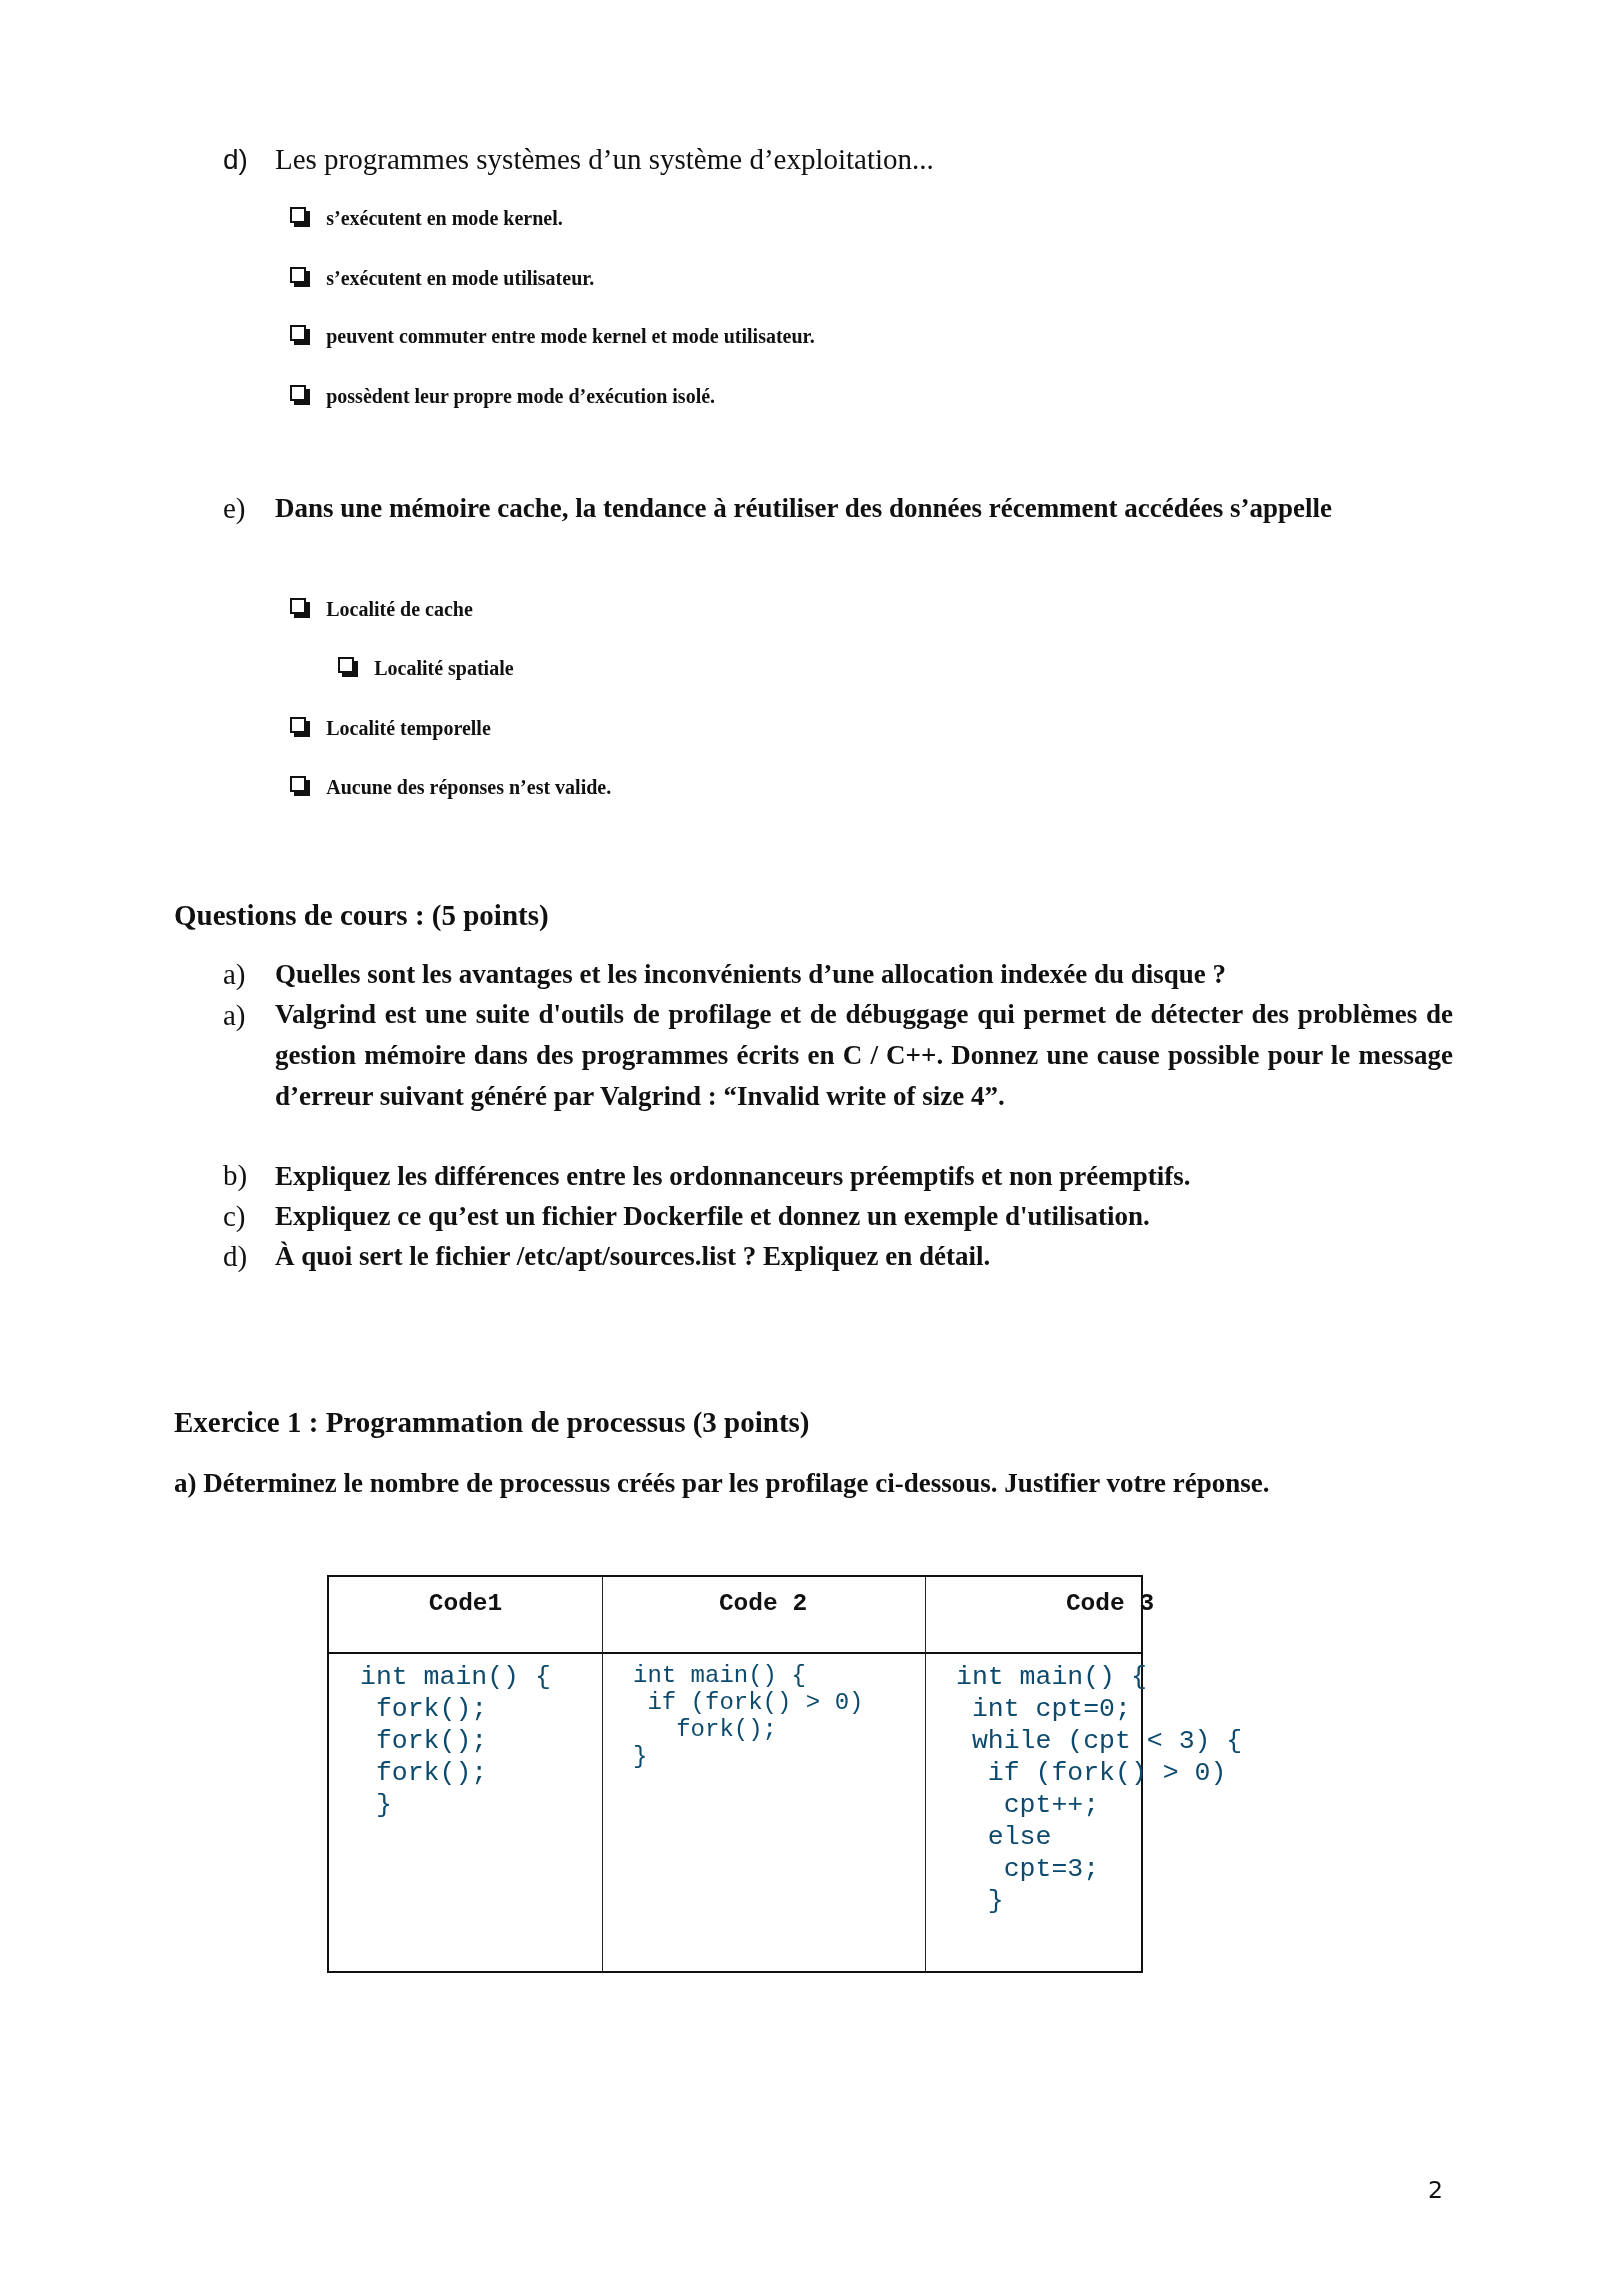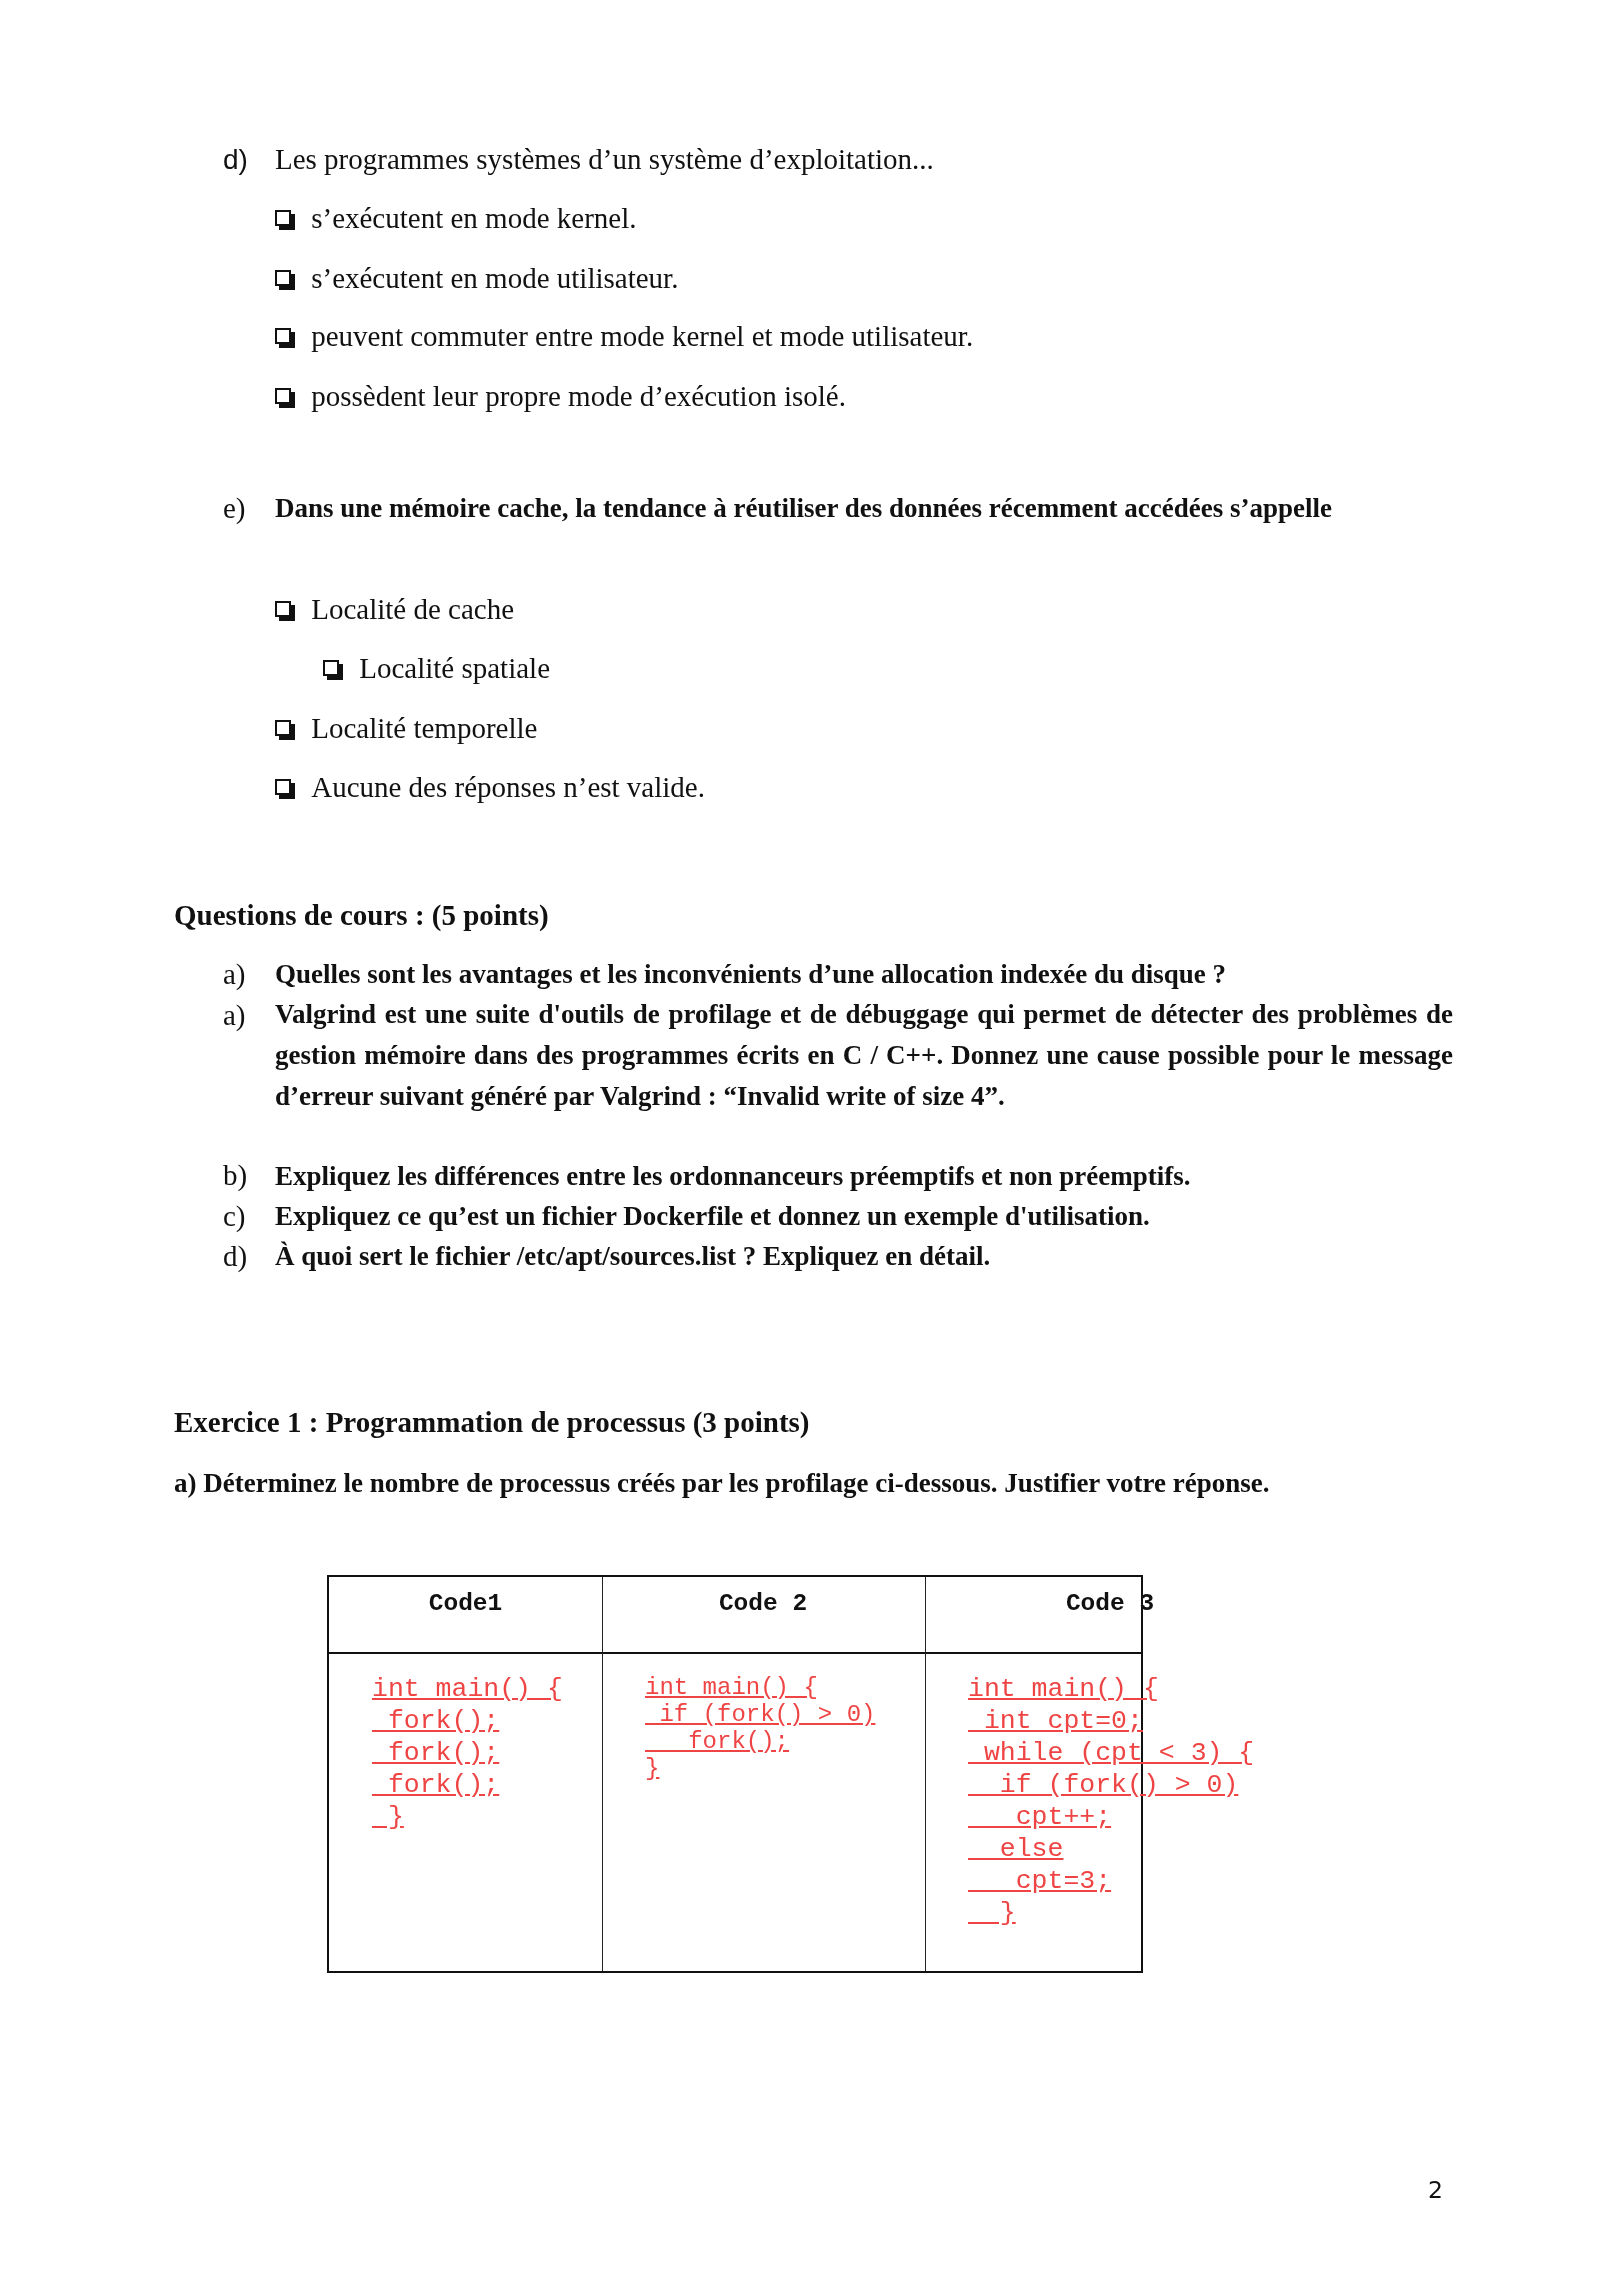--- a/index.html
+++ b/index.html
@@ -4,31 +4,31 @@
 <style>
   html, body { margin: 0; padding: 0; background: #ffffff; }
   body { width: 1623px; height: 2296px; position: relative; overflow: hidden;
          font-family: "Liberation Serif", "DejaVu Serif", serif; color: #111; }
   .abs { position: absolute; white-space: nowrap; }
   .txt { font-size: 29px; line-height: 29px; }
   .label { position: absolute; font-size: 29px; line-height: 29px; }
   .qlabel-sans { font-family: "Liberation Sans", "DejaVu Sans", sans-serif; font-size: 28px; }
   .justify { position: absolute; font-size: 27px; white-space: normal; text-align: justify; text-align-last: left; font-weight: bold; }
   .heading { position: absolute; font-weight: bold; font-size: 29px; line-height: 29px; white-space: nowrap; }
-  .option { position: absolute; left: 275px; height: 29px; font-size: 29px; line-height: 29px; white-space: nowrap; }
+  .option { position: absolute; left: 290px; height: 29px; font-size: 20px; line-height: 29px; white-space: nowrap; font-weight: bold; }
   .cb { display: inline-block; position: relative; width: 18.6px; height: 18.6px; margin-right: 17.6px; vertical-align: -1px; }
   .cb .box { position: absolute; left: 0; top: 0; width: 15.7px; height: 15.7px; border: 2px solid #111; background: #fff; box-sizing: border-box; z-index: 2; }
   .cb .shadow { position: absolute; left: 3.9px; top: 3.9px; width: 15.7px; height: 15.7px; background: #111; z-index: 1; }
   .table { position: absolute; left: 327px; top: 1575px; width: 816px; height: 398px; border: 2px solid #111; box-sizing: border-box; }
   .col { position: absolute; top: 0; bottom: 0; }
   .vline { position: absolute; top: 0; bottom: 0; width: 0; border-left: 1.5px solid #222; }
   .hline { position: absolute; left: 0; right: 0; top: 75px; height: 0; border-top: 2px solid #111; }
   .th { position: absolute; top: 11.8px; left: 0; right: 0; text-align: center;
         font-family: "Liberation Mono", "DejaVu Sans Mono", monospace; font-weight: bold; font-size: 24.5px; line-height: 29px; }
-  .code { position: absolute; margin: 12px; font-family: "Liberation Mono", "DejaVu Sans Mono", monospace; color: #ef4444; white-space: pre; text-decoration: underline; }
+  .code { position: absolute; margin: 0; font-family: "Liberation Mono", "DejaVu Sans Mono", monospace; color: #0c4a6e; white-space: pre; }
   .pagenum { position: absolute; left: 1428px; top: 2176px; font-family: "DejaVu Sans", "Liberation Sans", sans-serif; font-size: 23.5px; line-height: 29px; }
 </style>
 </head>
 <body>
 
 <div>
   <span class="label qlabel-sans" style="left:223px; top:145px;">d)</span>
   <span class="abs txt" style="left:275px; top:145px;">Les programmes systèmes d’un système d’exploitation...</span>
 
   <div class="option" style="top:204px;">

